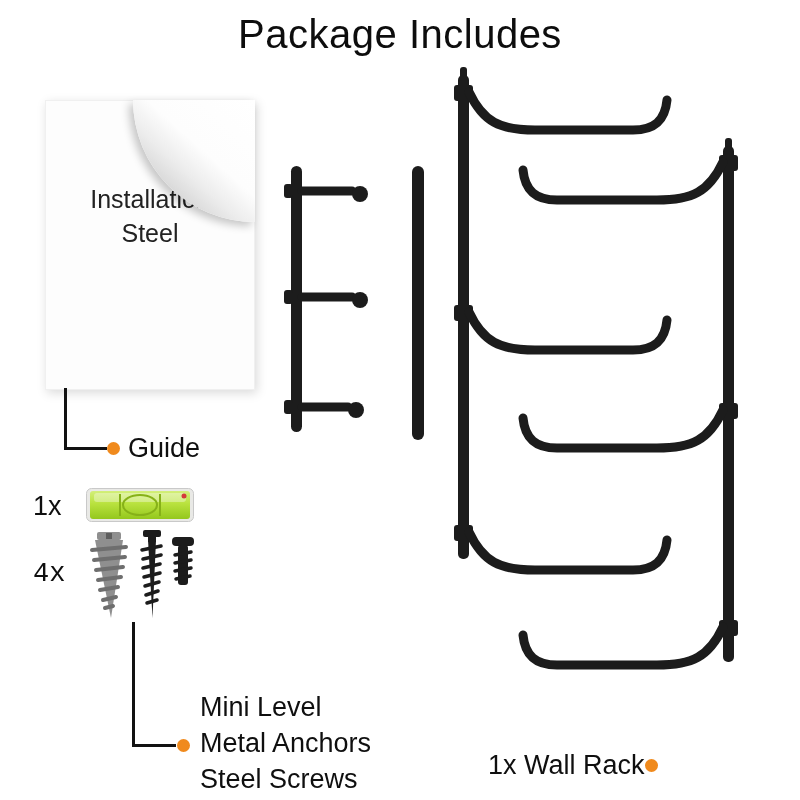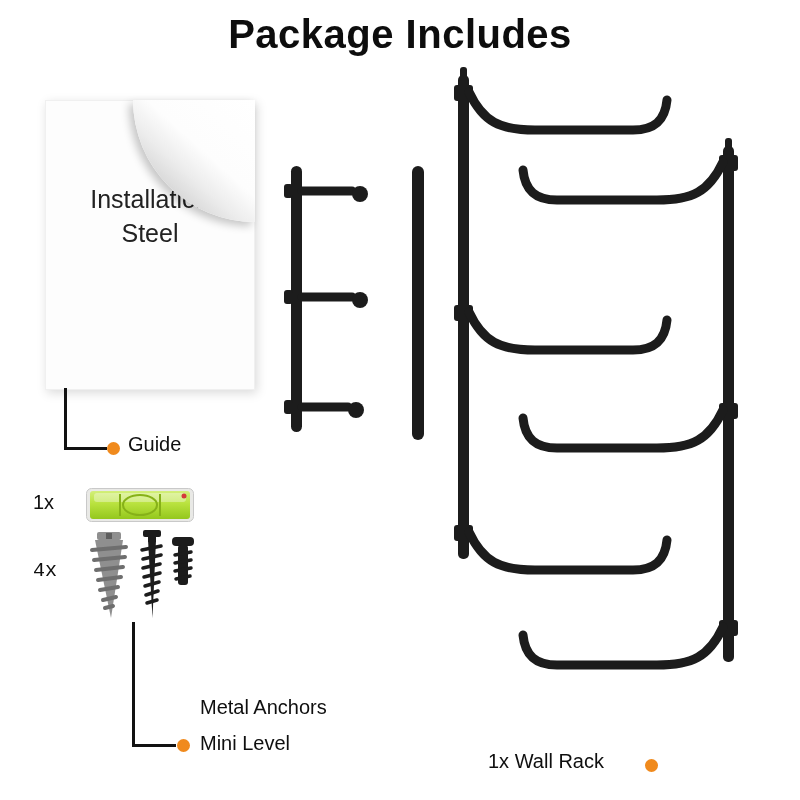--- a/index.html
+++ b/index.html
@@ -17,27 +17,27 @@
     height: 800px;
     background: #ffffff;
     overflow: hidden;
   }
   .title {
     position: absolute;
     top: 12px; left: 0;
     width: 100%;
     text-align: center;
     font-size: 40px;
-    font-weight: 700;
+    font-weight: 400;
     color: #0d0d0d;
     letter-spacing: 0.5px;
   }
   .label {
     position: absolute;
-    font-size: 20px;
+    font-size: 27px;
     color: #0f0f0f;
     white-space: nowrap;
   }
   .line {
     position: absolute;
     background: #121212;
   }
   .dot {
     position: absolute;
     width: 13px; height: 13px;
@@ -163,22 +163,23 @@
       <line x1="6" y1="26" x2="22" y2="23"></line>
       <line x1="6" y1="34" x2="22" y2="31"></line>
       <line x1="7" y1="42" x2="21" y2="39"></line>
     </g>
   </svg>
 
   <div class="line" style="left:132px; top:622px; width:2.5px; height:124px;"></div>
   <div class="line" style="left:132px; top:744px; width:44px; height:2.5px;"></div>
   <div class="dot" style="left:177px; top:739px;"></div>
   <div class="label" style="left:200px; top:689px; line-height:36px;">
+    <div>Mini Level</div>
     <div>Metal Anchors</div>
-    <div>Mini Level</div>
+    <div>Steel Screws</div>
   </div>
 
   <svg class="abs" style="left:278px; top:160px;" width="110" height="280" viewBox="0 0 110 280">
     <rect x="13" y="6" width="11" height="266" rx="5.5" class="rack-fill"></rect>
     <rect x="6" y="24" width="9" height="14" rx="3" class="rack-fill"></rect>
     <rect x="6" y="130" width="9" height="14" rx="3" class="rack-fill"></rect>
     <rect x="6" y="240" width="9" height="14" rx="3" class="rack-fill"></rect>
     <path d="M24,31 L74,31" class="hook-stroke"></path>
     <circle cx="82" cy="34" r="8" class="rack-fill"></circle>
     <path d="M24,137 L74,137" class="hook-stroke"></path>

